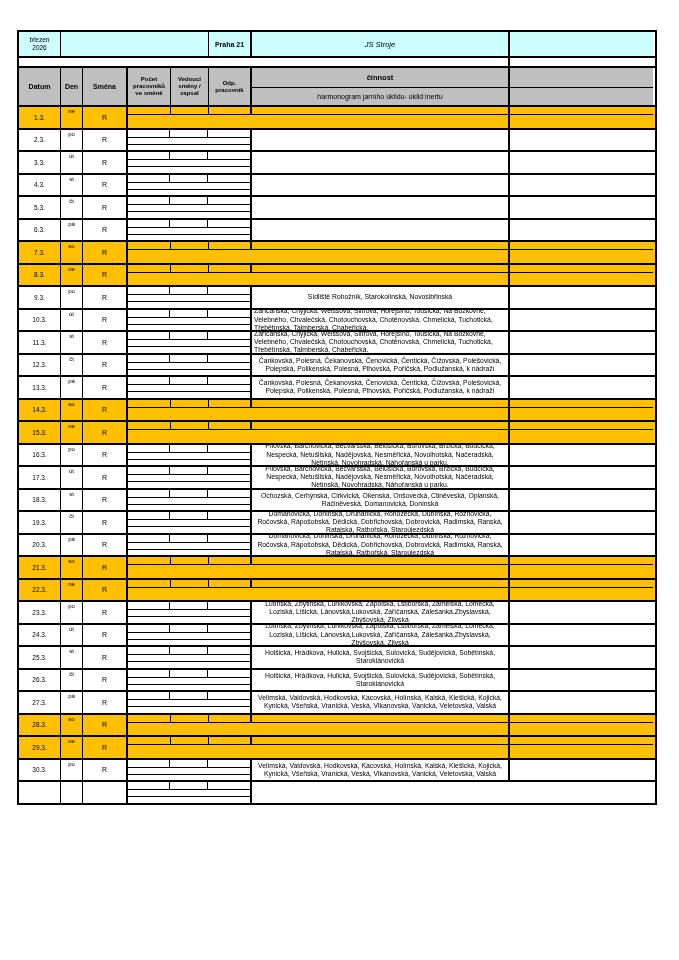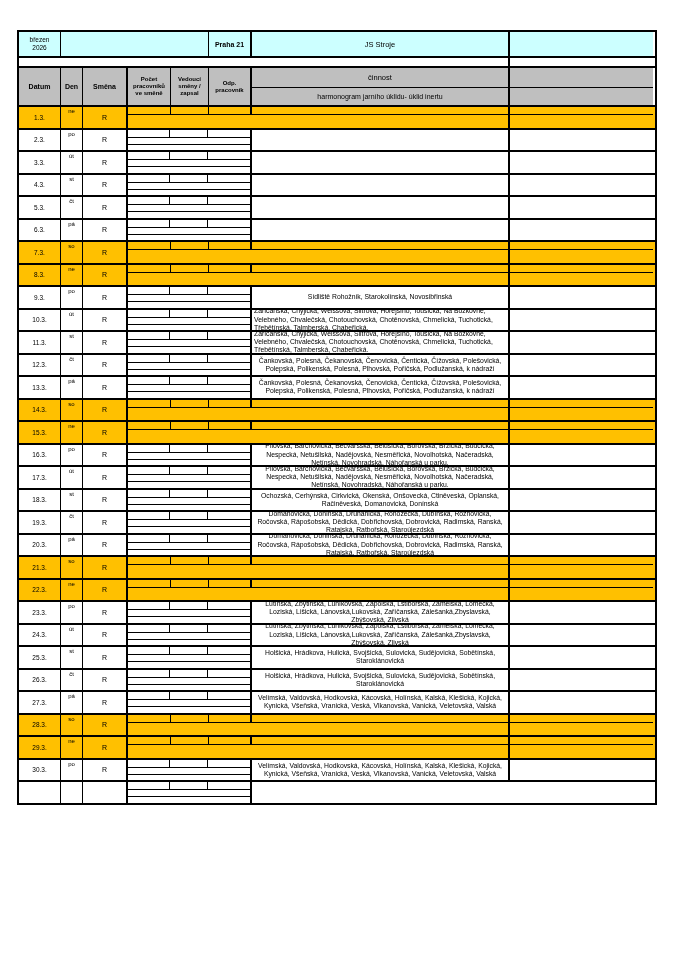--- a/index.html
+++ b/index.html
@@ -9,41 +9,41 @@
   .sheet { position:absolute; left:17px; top:30px; width:640px; border:2px solid #000; background:#fff; }
 
   .flexr { display:flex; }
 
   
   .r-top { height:24px; }
   .r-top > div { background:#CCFFFF; border-right:1px solid #000; display:flex; align-items:center; justify-content:center; text-align:center; }
   .c-month  { width:42px;  font-size:6.5px; line-height:8px; padding:0 3px; }
   .c-blank1 { width:148px; }
   .c-praha  { width:43px;  font-size:7px; font-weight:bold; border-right-width:2px !important; }
-  .c-org    { width:258px; font-size:7.5px; border-right-width:2px !important; }
+  .c-org    { width:258px; font-size:7.5px; border-right-width:2px !important;font-style:italic; }
   .c-tlast  { width:143px; border-right:none !important; }
 
   
   .r-gap { height:10px; border-top:2px solid #000; }
   .r-gap .g-left  { width:491px; border-right:2px solid #000; background:#fff; }
   .r-gap .g-right { width:143px; background:#fff; }
 
   
   .r-head { height:39px; border-top:2px solid #000; }
   .r-head > div { background:#BFBFBF; }
   .hcell { border-right:1px solid #000; display:flex; align-items:center; justify-content:center; text-align:center; font-weight:bold; }
   .h-datum { width:42px; font-size:7px; }
   .h-den   { width:22px; font-size:7px; }
   .h-smena { width:45px; font-size:7px; border-right-width:2px; }
   .h-pocet { width:43px; font-size:6px; line-height:7px; padding:0 2px; }
   .h-ved   { width:38px; font-size:6px; line-height:7px; padding:0 2px; }
   .h-odp   { width:43px; font-size:6px; line-height:7px; padding:0 2px; border-right-width:2px; }
   .h-act   { width:258px; display:flex; flex-direction:column; border-right:2px solid #000; }
   .h-last  { width:143px; display:flex; flex-direction:column; }
-  .h-sub-top { height:20px; border-bottom:1px solid #000; display:flex; align-items:center; justify-content:center; font-weight:normal; font-size:7.5px; }
+  .h-sub-top { height:20px; border-bottom:1px solid #000; display:flex; align-items:center; justify-content:center; font-weight:bold; font-size:7.5px; }
   .h-sub-bot { flex:1; display:flex; align-items:center; justify-content:center; font-size:7px; }
   .h-last .h-sub-top, .h-last .h-sub-bot { border-bottom-color:#000; }
 
   
   .row { height:22.5px; border-top:2px solid #000; background:#fff; }
   .row.we { background:#FFC000; }
   .cell { border-right:1px solid #000; display:flex; align-items:center; justify-content:center; }
   .c-date  { width:42px; font-size:6.5px; }
   .c-den   { width:22px; font-size:6px; align-items:flex-start; padding-top:1px; }
   .c-smena { width:45px; font-size:7px; border-right-width:2px; }

